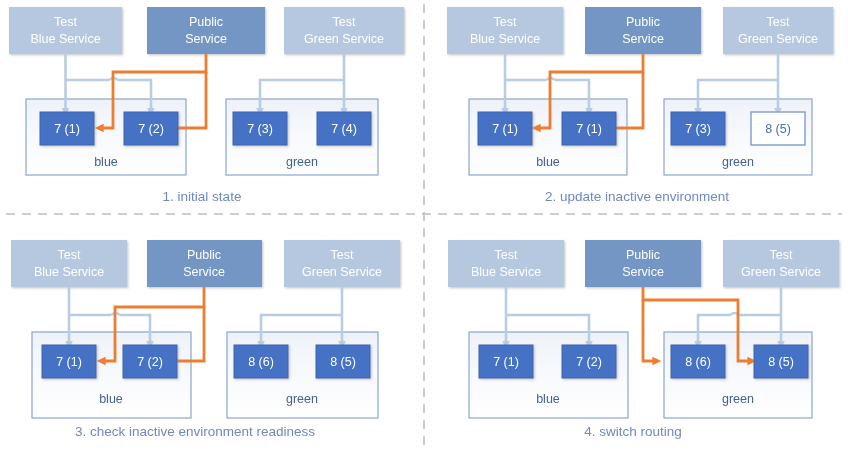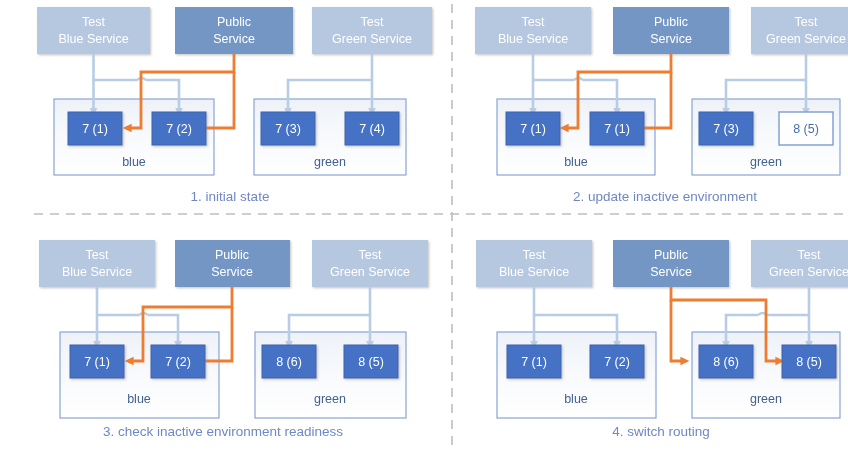--- a/index.html
+++ b/index.html
@@ -1,18 +1,18 @@
 <!DOCTYPE html>
 <html><head>
 <meta charset="utf-8">
 <style>
   html,body{margin:0;padding:0;background:#ffffff;}
   body{width:848px;height:456px;overflow:hidden;
        font-family:"Liberation Sans","DejaVu Sans",sans-serif;}
-  #stage{position:relative;width:764px;height:456px;margin-left:28px;}
+  #stage{position:relative;width:764px;height:456px;}
   svg{display:block;}
   .svc-label{fill:#ffffff;font-size:12.5px;}
   .ver-label{fill:#ffffff;font-size:12.5px;}
   .ver-label-out{fill:#4a6fa5;font-size:12.5px;}
   .env-label{fill:#44618f;font-size:12.5px;}
   .caption{fill:#6f87c4;font-size:13.5px;}
   text{dominant-baseline:middle;text-anchor:middle;}
 </style>
 </head>
 <body>

